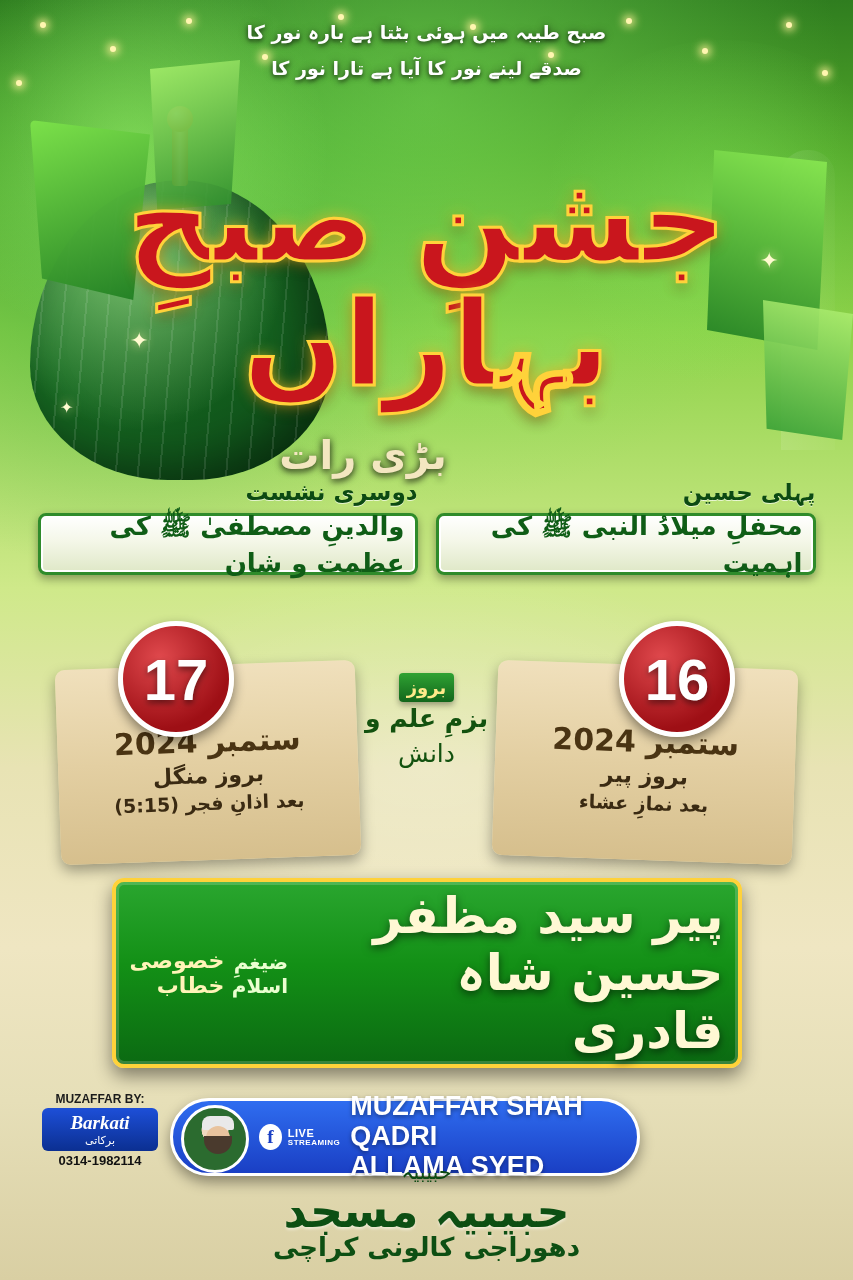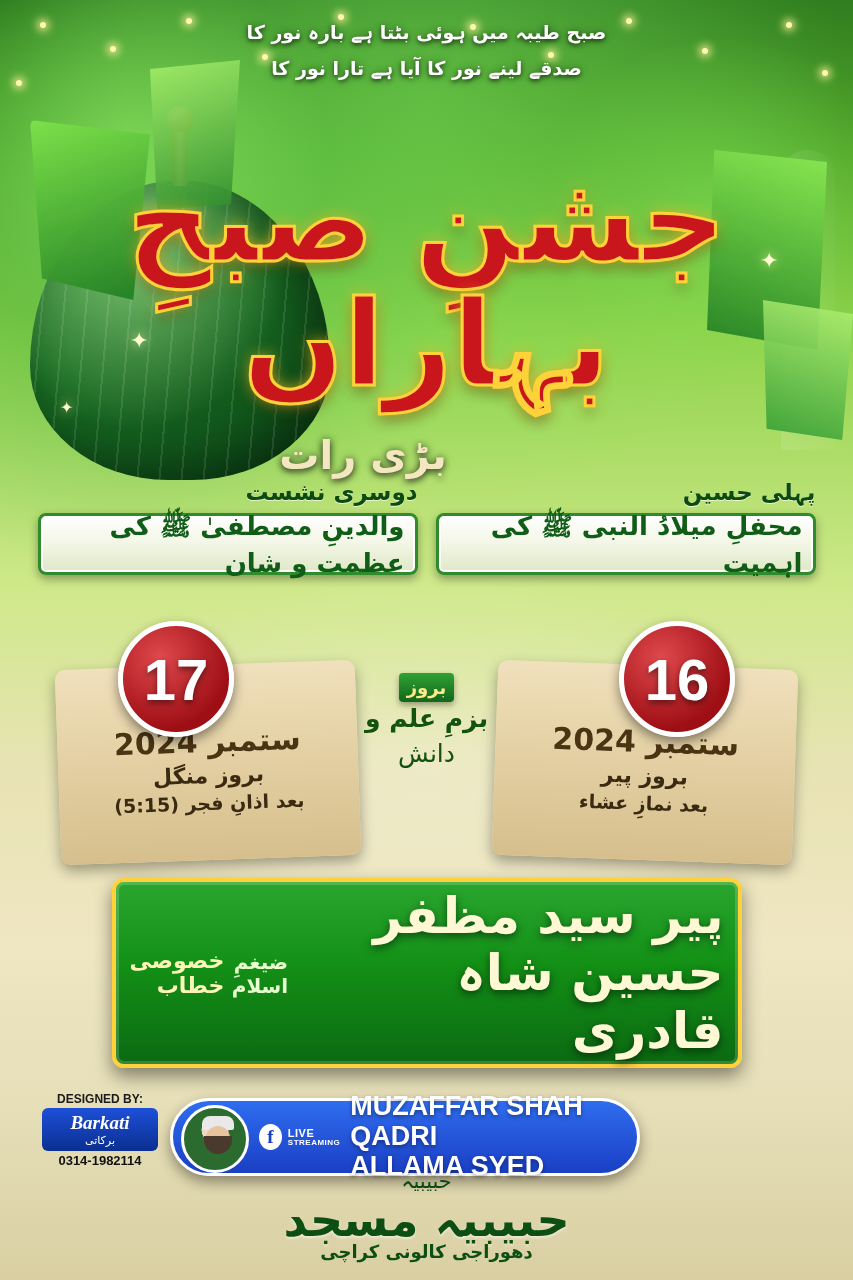--- a/index.html
+++ b/index.html
@@ -249,21 +249,21 @@
 
   
   .footer {
     position: absolute; left: 0; bottom: 18px; width: 853px; text-align: center;
   }
   .footer-crest { font-size: 21px; font-weight: 400; color: #0c4a12; }
   .footer-name {
     font-size: 46px; font-weight: 700; color: #0d4f13;
     text-shadow: 0 2px 3px rgba(255,255,255,.5);
   }
-  .footer-loc { font-size: 18px; font-weight: 700; color: #0d4f13; margin-top: -6px; }
+  .footer-loc { font-size: 26px; font-weight: 700; color: #0d4f13; margin-top: -6px; }
 </style>
 </head>
 <body>
 
 <div class="poster">
 
   <div class="bg-glow a"></div>
   <div class="bg-glow b"></div>
   <div class="bg-glow c"></div>
 
@@ -346,21 +346,21 @@
     </div>
   </div>
 
   <div class="speaker-panel">
     <div class="speaker-kicker urdu">خصوصی خطاب</div>
     <div class="speaker-sub urdu">ضیغمِ اسلام</div>
     <div class="speaker-name urdu">پیر سید مظفر حسین شاہ قادری</div>
   </div>
 
   <div class="designer">
-    <div class="designer-label">DESIGNED BY:</div>
+    <div class="designer-label">MUZAFFAR BY:</div>
     <div class="designer-logo">
       <div class="brand">Barkati</div>
       <div class="brand-ur urdu">برکاتی</div>
     </div>
     <div class="designer-phone">0314-1982114</div>
   </div>
 
   <div class="live-bar">
     <div class="live-photo">
       <div class="cap"></div>

